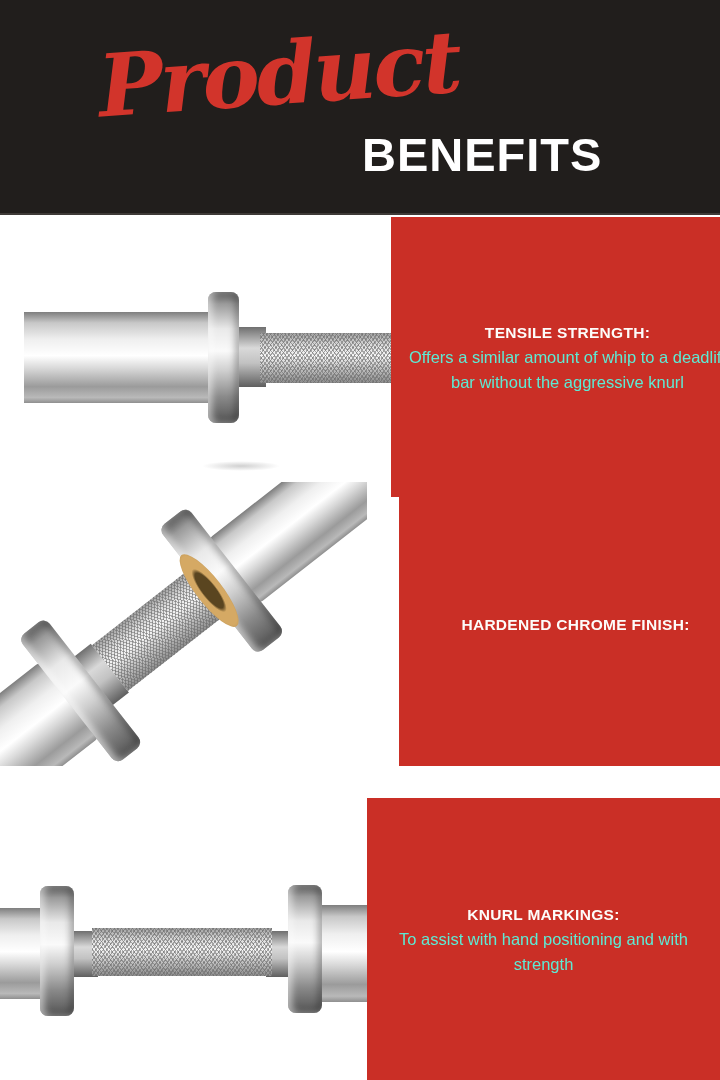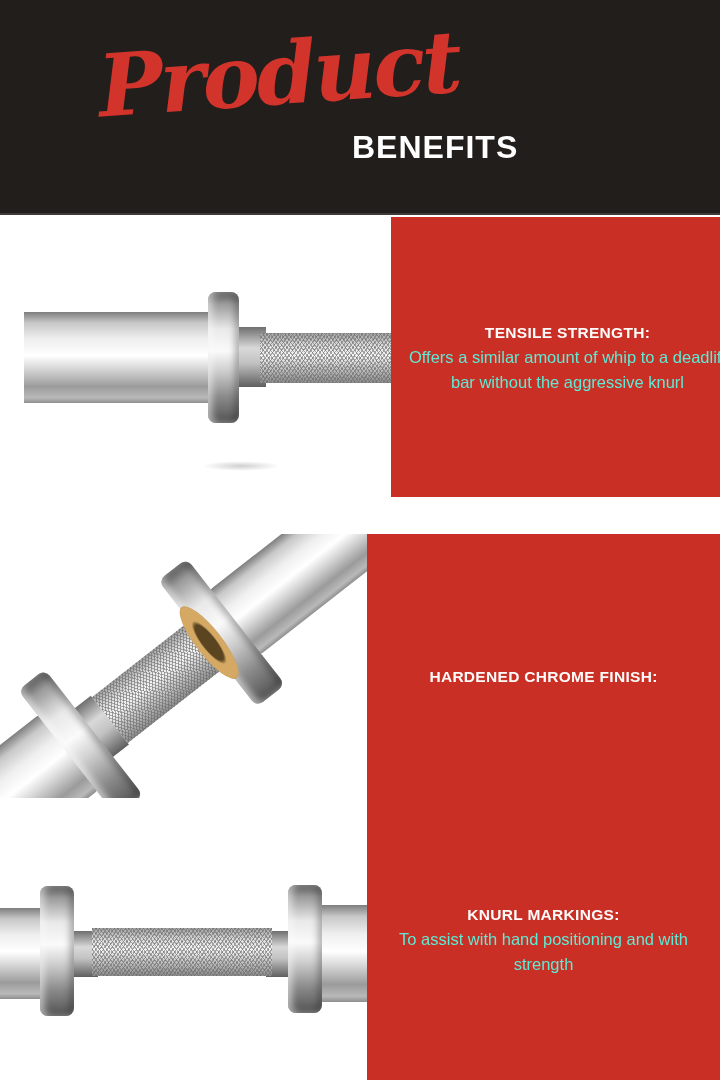--- a/index.html
+++ b/index.html
@@ -5,27 +5,27 @@
   html,body{margin:0;padding:0;background:#ffffff;}
   .page{position:relative;width:720px;height:1080px;overflow:hidden;background:#ffffff;
         font-family:"Liberation Sans",sans-serif;}
 
   
   .header{position:absolute;left:0;top:0;width:720px;height:213px;background:#211e1c;
           border-bottom:2px solid #3e3a37;}
   .script-word{position:absolute;left:98px;top:22px;font-family:"DejaVu Serif",serif;
                font-style:italic;font-weight:bold;font-size:86px;line-height:1.2;
                color:#d2342b;letter-spacing:-3px;transform:rotate(-4deg);}
-  .block-word{position:absolute;left:352px;top:131px;font-size:32px;font-weight:bold;
+  .block-word{position:absolute;left:362px;top:131px;font-size:47px;font-weight:bold;
               color:#ffffff;letter-spacing:1px;line-height:1;}
 
   
   .row{position:absolute;left:0;width:720px;display:flex;}
   .row1{top:215px;height:282px;padding-left:24px;}
-  .row2{top:534px;height:284px;}
+  .row2{top:482px;height:284px;gap:32px;}
   .row3{top:798px;height:282px;}
   .photo{position:relative;width:367px;height:100%;background:#ffffff;overflow:hidden;flex:none;}
   .redbox{width:353px;height:100%;background:#ca2f26;flex:none;box-sizing:border-box;
           display:flex;flex-direction:column;justify-content:center;text-align:center;
           padding:0 4px;}
   .row1 .redbox{border-top:2px solid #ffffff;box-sizing:border-box;}
   .benefit-heading{color:#fdfcfa;font-weight:bold;font-size:15.5px;line-height:25px;letter-spacing:.3px;}
   .benefit-body{color:#5eead4;font-size:16.5px;line-height:25px;}
 
   

